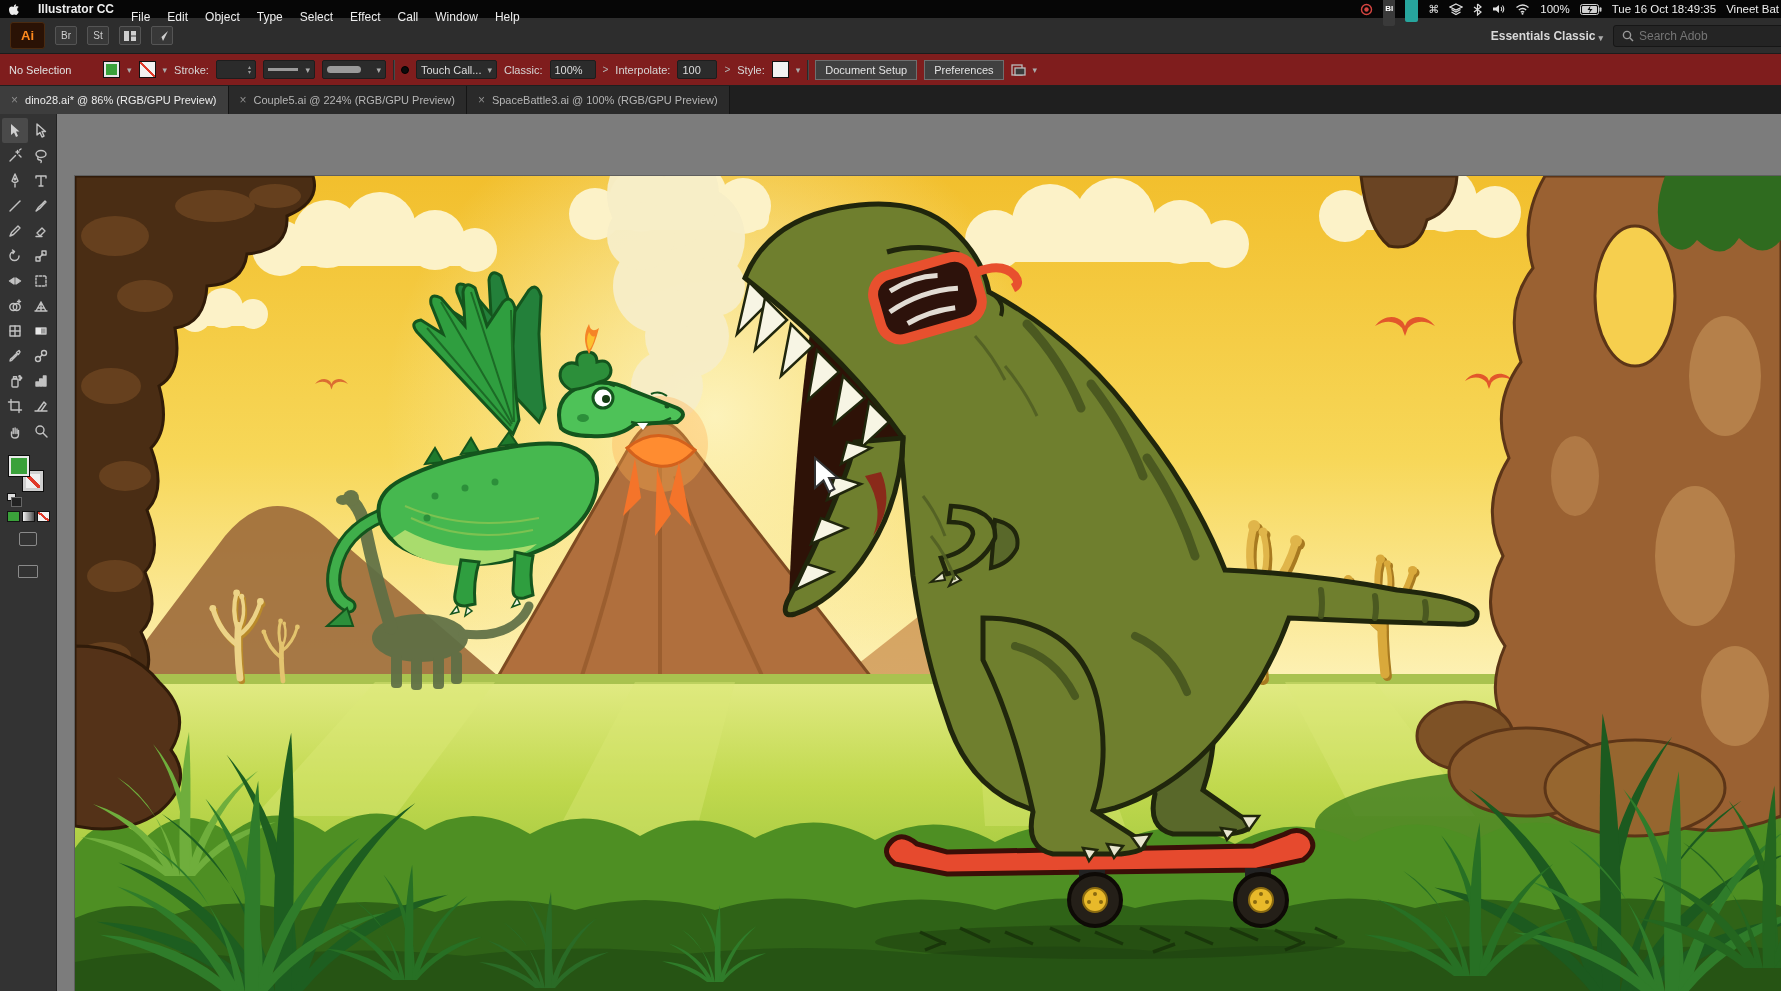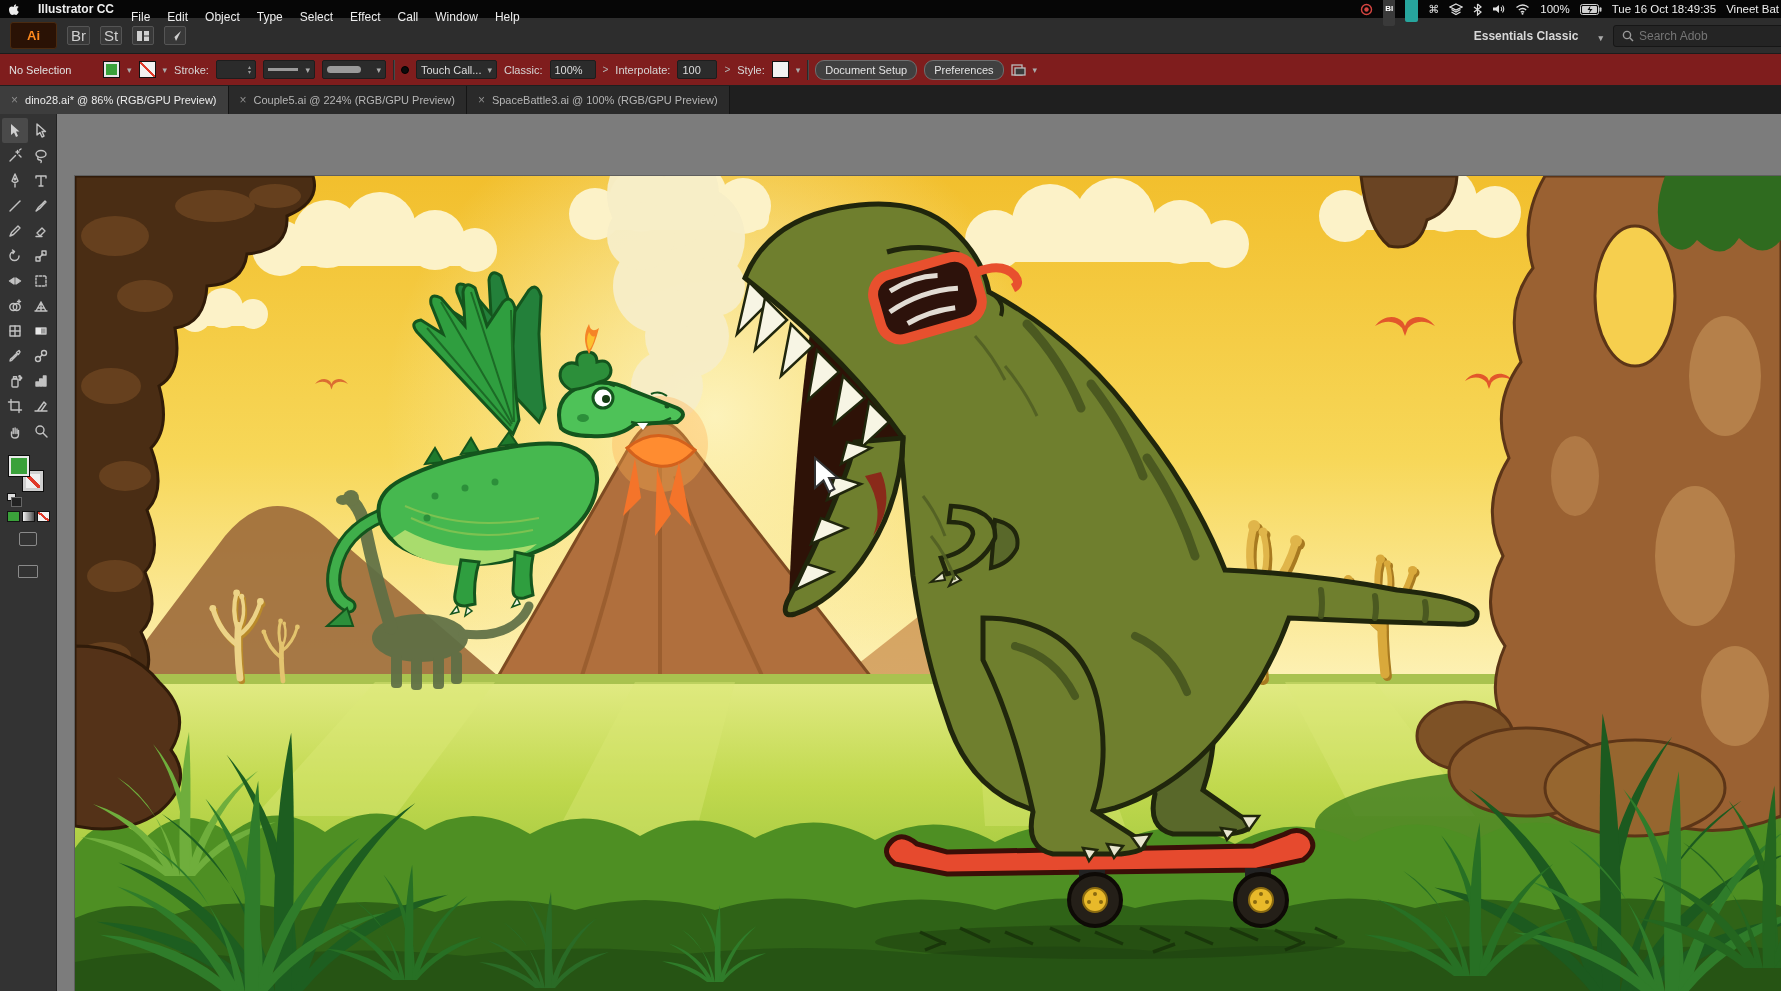--- a/index.html
+++ b/index.html
@@ -17,26 +17,26 @@
     padding-right:2px; }
   .mb-ic { display:flex; align-items:center; justify-content:center; height:14px; }
   .badge { font-size:8px; font-weight:bold; color:#fff; background:#3a3a3a; border-radius:2px;
     padding:13px 2px; line-height:1;text-align:right; }
   .badge.teal { background:#27a59d; width:13px; height:11px; }
   .mb-txt { font-size:11.5px; white-space:nowrap; }
 
   
   .appbar { height:36px; background:#2d2d2d; border-bottom:1px solid #1c1c1c; display:flex;
     align-items:center; padding:0 10px; gap:10px; overflow:hidden; position:relative; }
-  .ai-logo { width:47px; height:27px; background:#2a1205; border:1px solid #4a2a10; border-radius:3px;
+  .ai-logo { width:35px; height:27px; background:#2a1205; border:1px solid #4a2a10; border-radius:3px;
     color:#ff8a1e; font-size:13px; font-weight:bold; display:flex; align-items:center; justify-content:center; }
   .sq-btn { min-width:22px; height:19px; border:1px solid #555; border-radius:2px; color:#cfcfcf;
-    font-size:15px; display:flex; align-items:center; justify-content:center; background:#383838; padding:0 3px; }
+    font-size:10px; display:flex; align-items:center; justify-content:center; background:#383838; padding:0 3px; }
   .appbar-spacer { flex:1; }
-  .workspace { color:#d8d8d8; font-size:12px; font-weight:bold; display:flex; align-items:flex-end; gap:20px;padding-left:48px; }
+  .workspace { color:#d8d8d8; font-size:12px; font-weight:bold; display:flex; align-items:flex-end; gap:3px;padding-left:48px; }
   .chev { font-size:9px; color:#aaa; }
   .search { display:flex; align-items:center; gap:5px; background:#242424; border:1px solid #161616;
     border-radius:3px; height:22px; padding:0 8px; width:188px; margin-right:-30px; }
   .search input { background:transparent; border:0; outline:0; color:#bbb; font-size:12px; width:100%;
     font-family:"Liberation Sans", sans-serif; }
 
   
   .ctrlbar { height:32px; background:#7f1d1d; border-bottom:1px solid #1f1f1f; display:flex;
     align-items:center; font-size:11px; color:#d6d6d6; gap:7px; padding:0 4px; }
   .ctrl-sel { width:92px; padding-left:5px; color:#e0e0e0; }
@@ -44,21 +44,21 @@
   .swatch.fill { background:#3aa13a; box-shadow:inset 0 0 0 2px #e8e8e8; }
   .swatch.none { background:
     linear-gradient(to top right, rgba(0,0,0,0) 44%, #e03a2a 44%, #e03a2a 56%, rgba(0,0,0,0) 56%), #f2f2f2; }
   .field { background:#2b2b2b; border:1px solid #1d1d1d; height:19px; display:flex; align-items:center;
     padding:0 4px; gap:4px; color:#ddd; border-radius:2px; }
   .stepper { display:flex; flex-direction:column; font-size:6px; line-height:5px; color:#999; }
   .brushbar { width:34px; height:7px; background:#9a9a9a; border-radius:4px; }
   .vsep { width:1px; height:20px; background:#2a2a2a; box-shadow:1px 0 0 #4a4a4a; }
   .dot { width:8px; height:8px; background:#0c0c0c; border-radius:50%; border:1px solid #000; }
   .menu-arrow { color:#b5b5b5; font-size:10px; }
-  .cbtn { border:1px solid #6e6e6e; border-radius:9px; height:20px; display:flex; align-items:center;
+  .cbtn { border:1px solid #6e6e6e; border-radius:0; height:20px; display:flex; align-items:center;
     padding:0 9px; color:#e2e2e2; background:#404040; }
   .opt-icon { display:flex; align-items:center; gap:4px; }
 
   
   .tabbar { height:28px; background:#1f1f1f; display:flex; align-items:flex-end; }
   .tab { height:28px; display:flex; align-items:center; gap:7px; padding:0 11px; font-size:11px;
     background:#2a2a2a; color:#b5b5b5; border-right:1px solid #151515; white-space:nowrap; }
   .tab.active { background:#3d3d3d; color:#ececec; }
   .tab .x { color:#8d8d8d; font-size:12px; }
 

